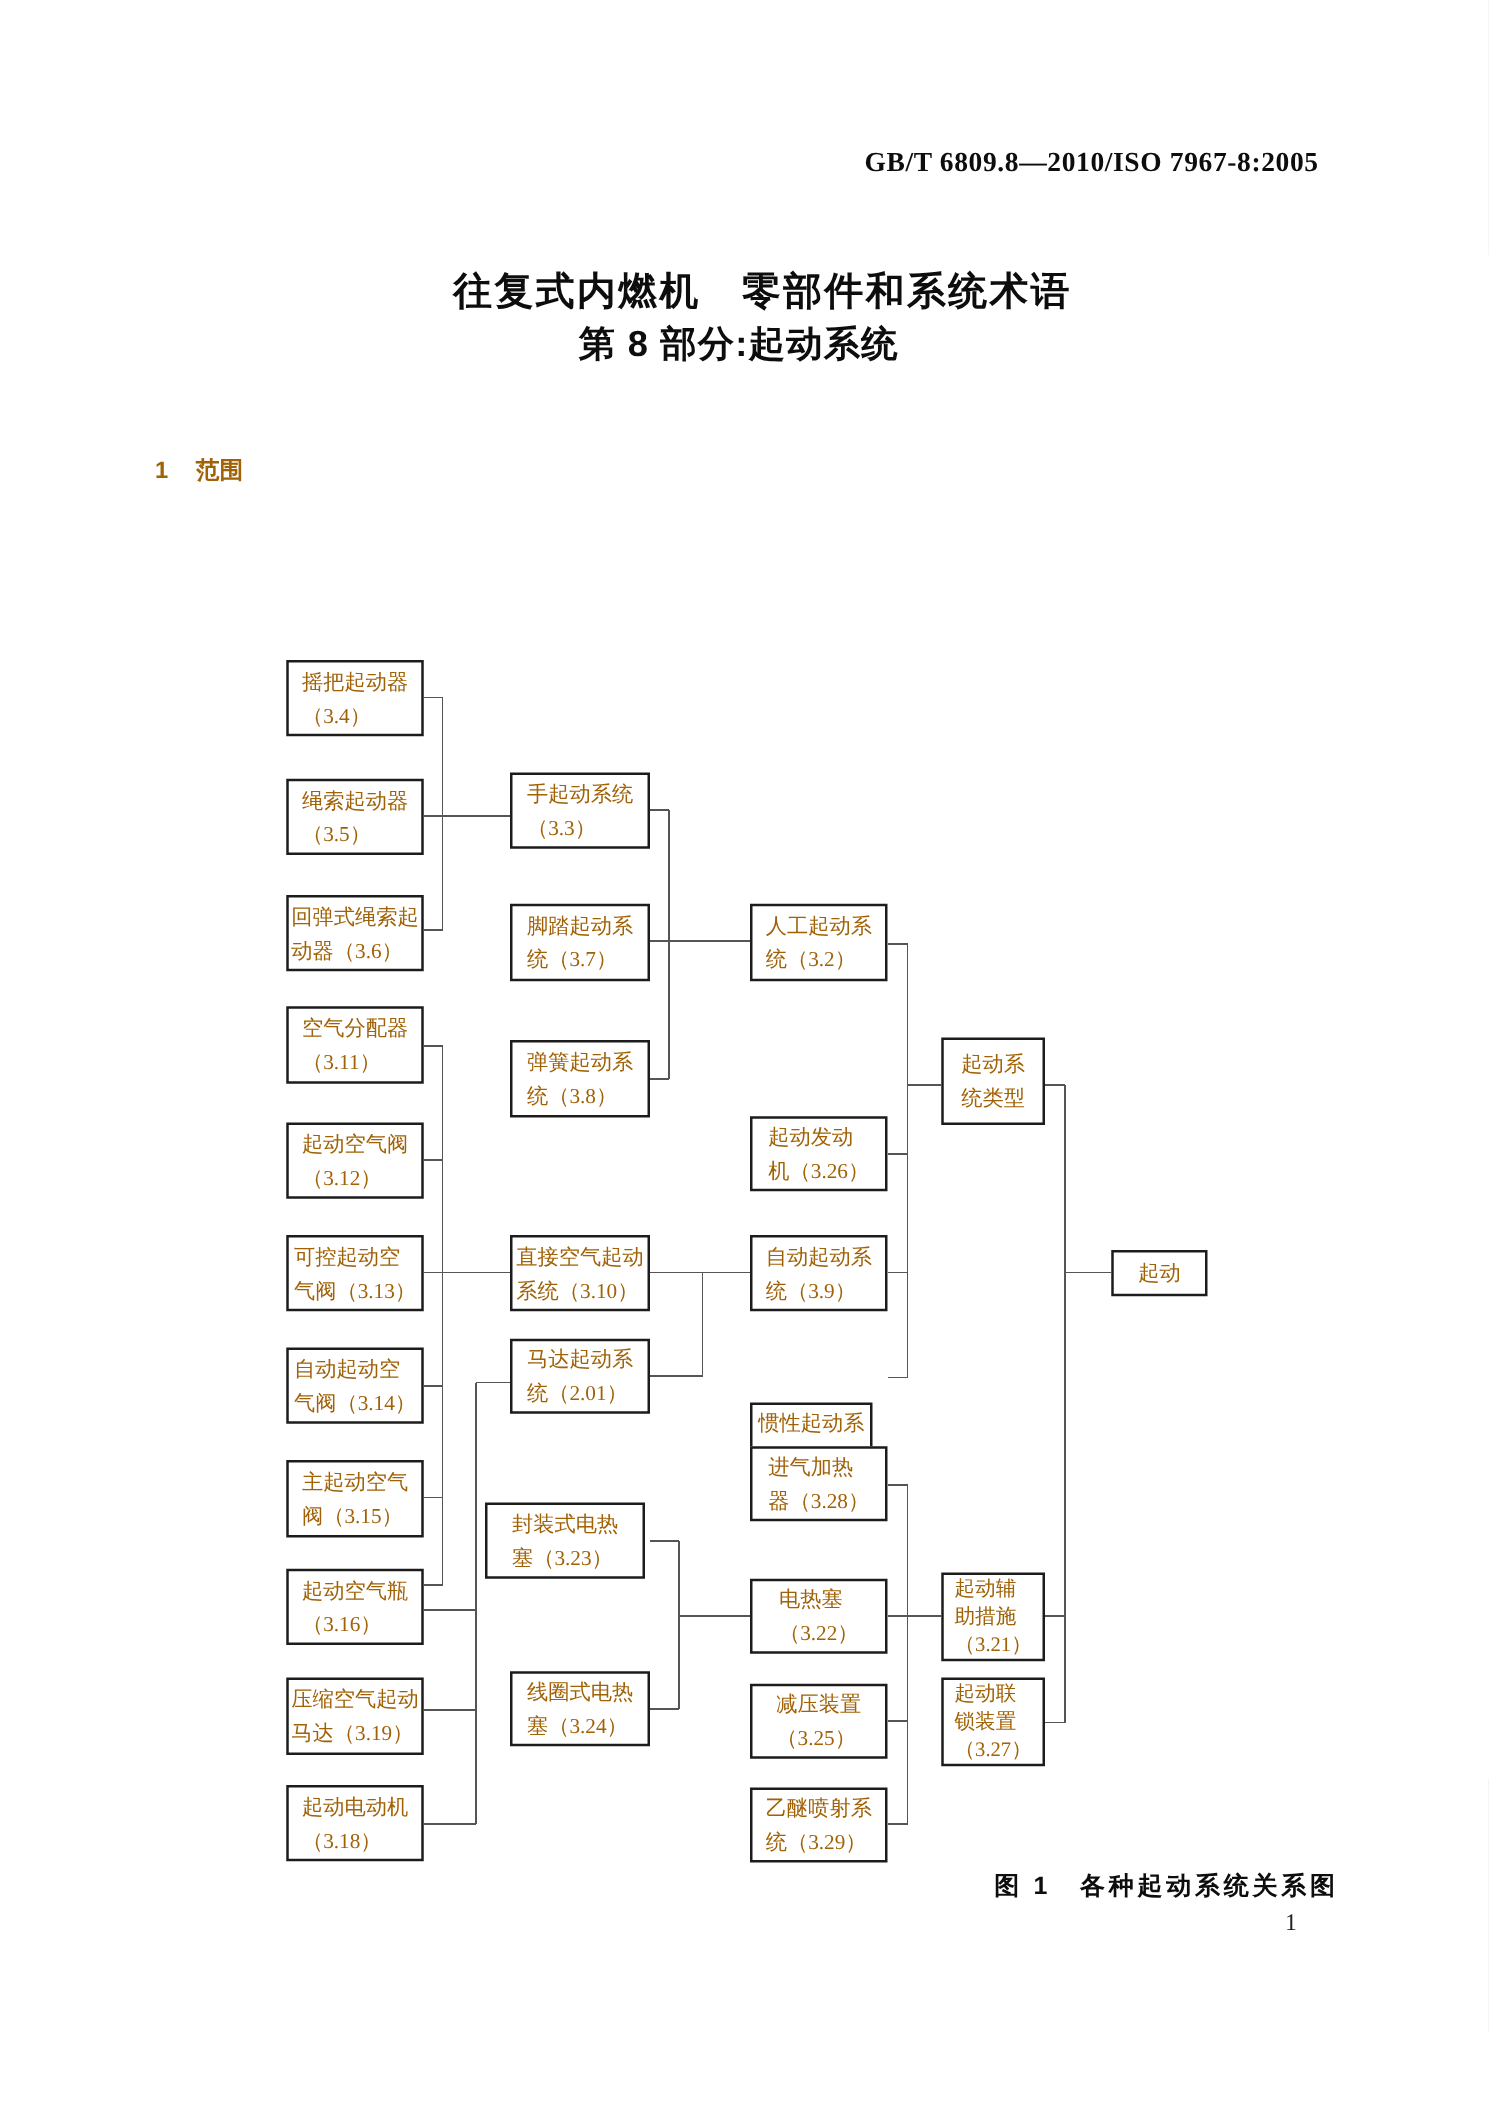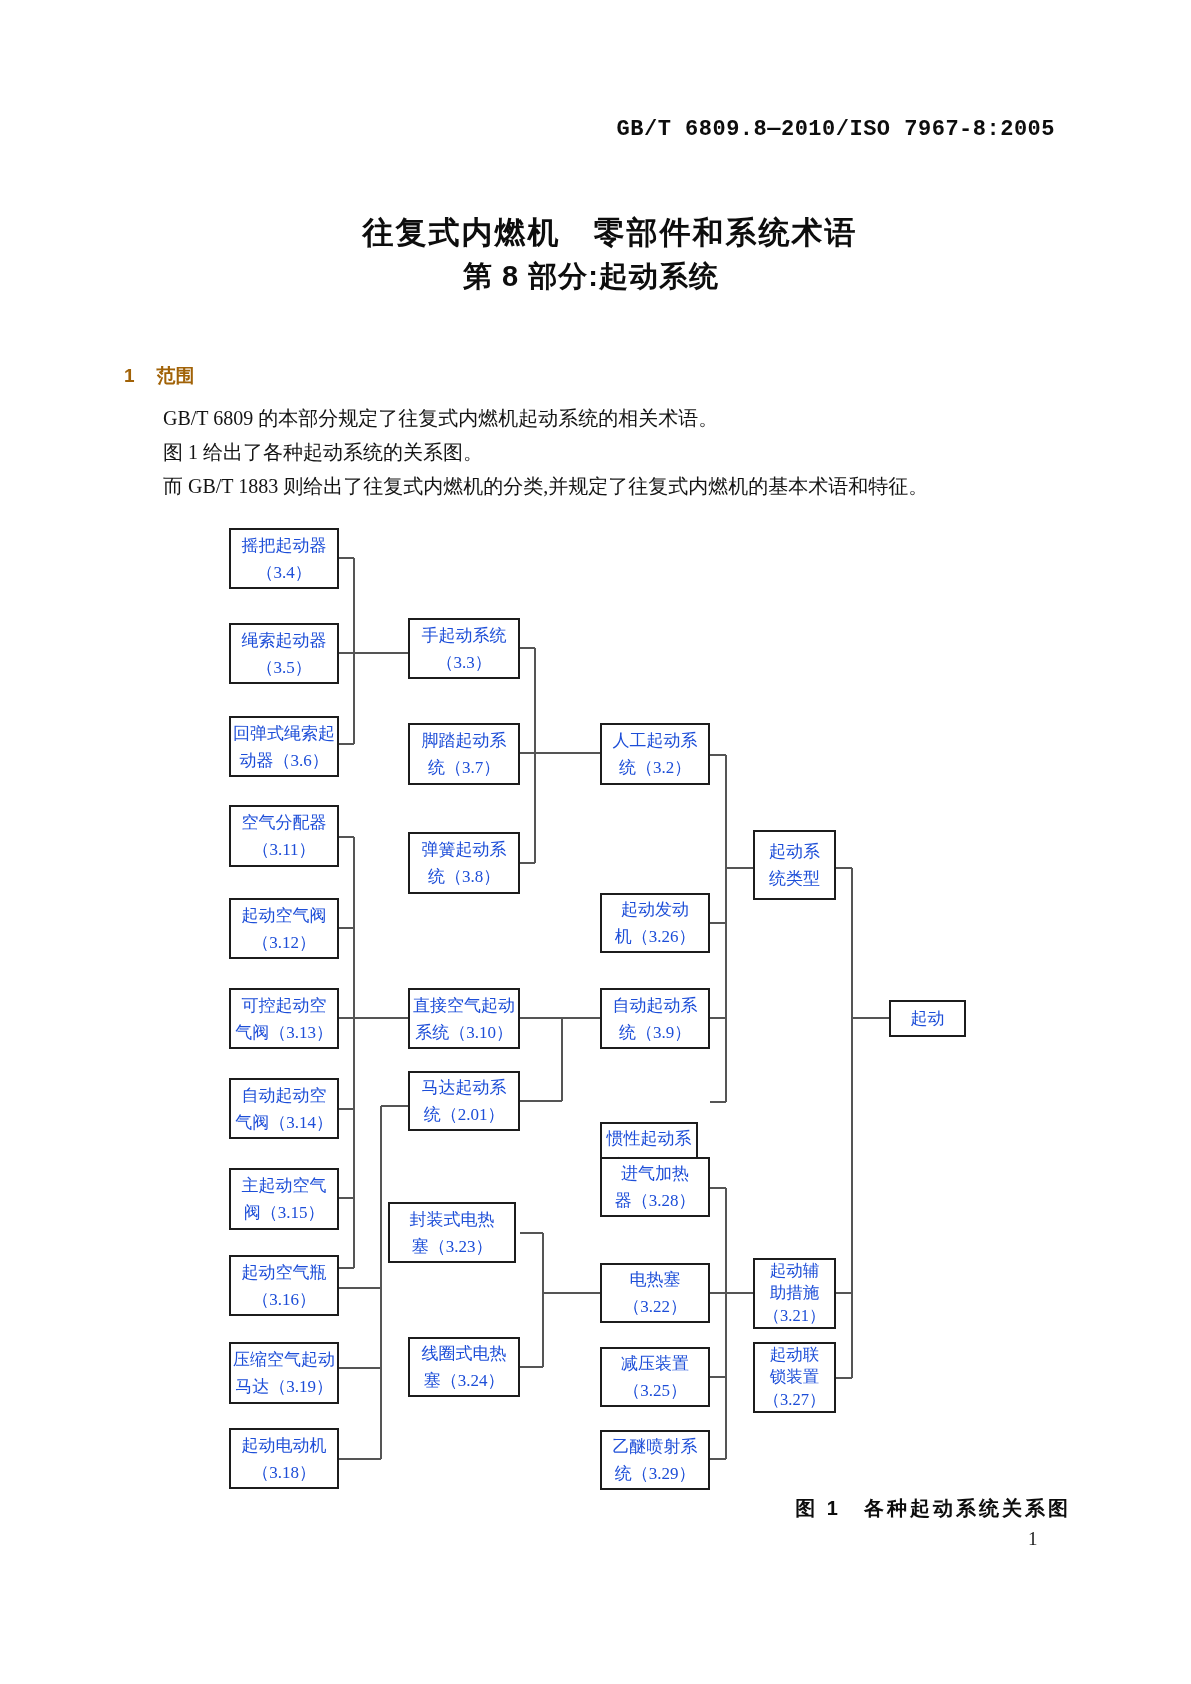--- a/index.html
+++ b/index.html
@@ -7,21 +7,21 @@
     position:relative;
     width:1191px;height:1684px;
     margin:0 auto;
     background:#ffffff;
     overflow:hidden;
     font-family:"Liberation Serif","DejaVu Serif",serif;
     color:#111;
   }
   .std-code{
     position:absolute;top:117px;right:136px;
-    font-family:Liberation Mono, monospace;
+    font-family:Liberation Serif, serif;
     font-weight:bold;font-size:22px;letter-spacing:.5px;color:#0d0d0d;
     white-space:nowrap;
   }
   .doc-title{position:absolute;left:0;top:212px;width:1182px;text-align:center;
     font-family:"Liberation Sans","DejaVu Sans",sans-serif;color:#0d0d0d;}
   .doc-title .t1{font-size:31px;font-weight:bold;letter-spacing:2px;line-height:42px;padding-left:38px;}
   .doc-title .t2{font-size:29px;font-weight:bold;letter-spacing:1px;line-height:40px;margin-top:2px;}
   .sec-head{
     position:absolute;left:124px;top:363px;
     font-family:"Liberation Sans","DejaVu Sans",sans-serif;
@@ -30,23 +30,23 @@
   .sec-head .sec-no{display:inline-block;margin-right:22px;}
   .paras{position:absolute;left:121px;top:402px;width:880px;
     font-size:20px;line-height:33.8px;color:#141414;}
   .para{margin:0;text-indent:42px;}
   .chart{position:absolute;left:0;top:0;width:1191px;height:1684px;}
   .chart svg{position:absolute;left:0;top:0;}
   .node{
     position:absolute;box-sizing:border-box;
     border:2px solid #1c1c1c;background:#fff;
     display:flex;align-items:center;justify-content:center;
-    text-align:center;white-space:pre-line;
+    text-align:left;white-space:pre-line;
     font-family:"Liberation Serif","DejaVu Serif",serif;
-    font-size:17px;line-height:27px;color:#1d4ed8;
+    font-size:17px;line-height:27px;color:#a16207;
   }
   .node-3l{line-height:22.5px;font-size:16.5px;}
   .fig-caption{
     position:absolute;left:121px;top:1495px;width:950px;text-align:right;
     font-family:"Liberation Sans","DejaVu Sans",sans-serif;
     font-size:20px;font-weight:bold;letter-spacing:3px;color:#0d0d0d;
   }
   .page-no{position:absolute;left:1028px;top:1528px;font-size:19px;color:#222;}
 </style>
 </head>
@@ -58,25 +58,20 @@
 
   <div class="doc-title">
     <div class="t1">往复式内燃机　零部件和系统术语</div>
     <div class="t2">第 8 部分:起动系统</div>
   </div>
 
   <div class="sec-head">
     <span class="sec-no">1</span><span>范围</span>
   </div>
 
-  <div class="paras">
-    <p class="para">GB/T 6809 的本部分规定了往复式内燃机起动系统的相关术语。</p>
-    <p class="para">图 1 给出了各种起动系统的关系图。</p>
-    <p class="para">而 GB/T 1883 则给出了往复式内燃机的分类,并规定了往复式内燃机的基本术语和特征。</p>
-  </div>
 
   <div class="chart">
     <svg width="1191" height="1684" viewBox="0 0 1191 1684">
       <path fill="none" stroke="#555555" stroke-width="1.4" shape-rendering="crispEdges" d="
         M339 558 H354 M339 653 H408 M339 744 H354 M354 558 V744
         M520 648 H535 M535 648 V863 M520 753 H600 M520 863 H535
         M339 837 H354 M339 928 H354 M339 1018 H408 M339 1109 H354 M339 1198 H354 M339 1268 H354 M354 837 V1268
         M520 1018 H600 M562 1018 V1101 M520 1101 H562
         M381 1106 H408 M381 1106 V1459 M339 1288 H381 M339 1368 H381 M339 1459 H381
         M710 755 H726 M710 923 H726 M710 1018 H726 M710 1102 H726 M726 755 V1102 M726 868 H753

